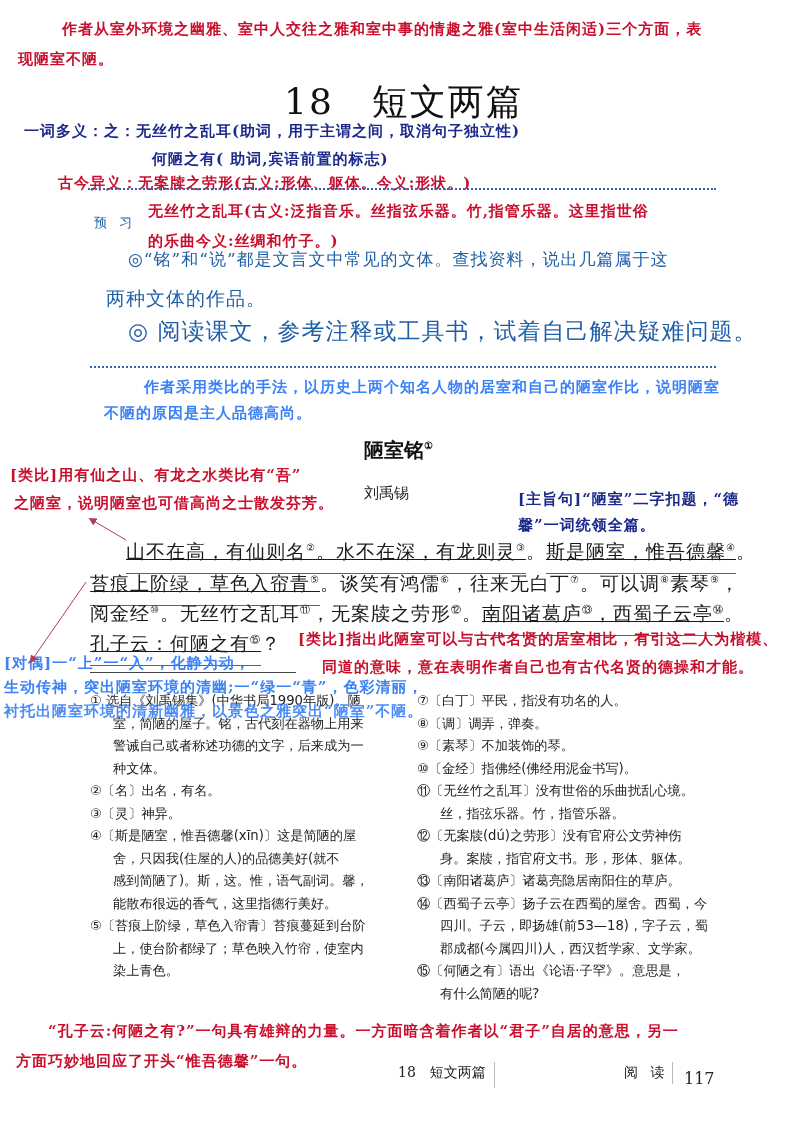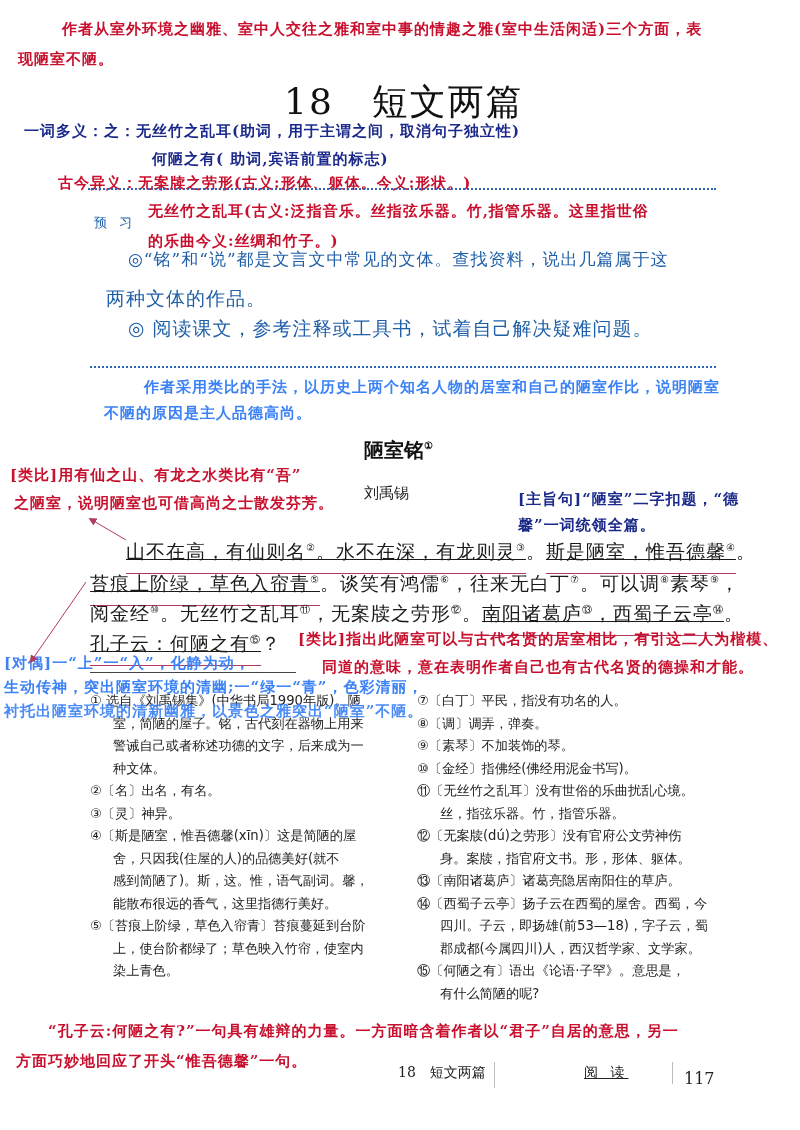--- a/index.html
+++ b/index.html
@@ -40,21 +40,21 @@
 <div class="abs anno navy" style="left:24px; top:116px; font-weight:bold;">一词多义：之：无丝竹之乱耳(助词，用于主谓之间，取消句子独立性)</div>
 <div class="abs anno navy" style="left:152px; top:144px; font-weight:bold;">何陋之有( 助词,宾语前置的标志)</div>
 <div class="abs anno red-bold" style="left:58px; top:168px;">古今异义：无案牍之劳形(古义:形体、躯体。今义:形状。)</div>
 <div class="dotted" style="left:88px; top:188px; width:628px;"></div>
 <div class="abs anno red-bold" style="left:148px; top:196px;">无丝竹之乱耳(古义:泛指音乐。丝指弦乐器。竹,指管乐器。这里指世俗</div>
 <div class="abs anno red-bold" style="left:148px; top:226px;">的乐曲今义:丝绸和竹子。)</div>
 
 <div class="abs blue" style="left:94px; top:214px; font-size:13px; letter-spacing:4px;">预 习</div>
 <div class="abs blue" style="left:128px; top:248px; font-size:17px; letter-spacing:1px;">◎“铭”和“说”都是文言文中常见的文体。查找资料，说出几篇属于这</div>
 <div class="abs blue" style="left:106px; top:286px; font-size:19px; letter-spacing:1px;">两种文体的作品。</div>
-<div class="abs blue" style="left:128px; top:316px; font-size:19px; letter-spacing:1px;">◎ 阅读课文，参考注释或工具书，试着自己解决疑难问题。</div>
+<div class="abs blue" style="left:128px; top:316px; font-size:23px; letter-spacing:1px;">◎ 阅读课文，参考注释或工具书，试着自己解决疑难问题。</div>
 <div class="dotted" style="left:90px; top:366px; width:626px;"></div>
 
 <div class="abs anno orange" style="left:144px; top:372px; font-weight:bold;">作者采用类比的手法，以历史上两个知名人物的居室和自己的陋室作比，说明陋室</div>
 <div class="abs anno orange" style="left:104px; top:398px; font-weight:bold;">不陋的原因是主人品德高尚。</div>
 
 <div class="abs" style="left:364px; top:437px; font-size:20px; font-weight:bold; color:#111;">
   <span>陋室铭</span><sup>①</sup>
 </div>
 <div class="abs" style="left:364px; top:484px; font-size:15px; color:#222;">刘禹锡</div>
 
@@ -113,15 +113,15 @@
   <div><span>⑬</span><span>〔南阳诸葛庐〕诸葛亮隐居南阳住的草庐。</span></div>
   <div><span>⑭</span><span>〔西蜀子云亭〕扬子云在西蜀的屋舍。西蜀，今</span><span class="indent">四川。子云，即扬雄(前53—18)，字子云，蜀</span><span class="indent">郡成都(今属四川)人，西汉哲学家、文学家。</span></div>
   <div><span>⑮</span><span>〔何陋之有〕语出《论语·子罕》。意思是，</span><span class="indent">有什么简陋的呢?</span></div>
 </div>
 
 <div class="abs anno red-bold" style="left:48px; top:1016px;">“孔子云:何陋之有?”一句具有雄辩的力量。一方面暗含着作者以“君子”自居的意思，另一</div>
 <div class="abs anno red-bold" style="left:16px; top:1046px;">方面巧妙地回应了开头“惟吾德馨”一句。</div>
 
 <div class="abs footer" style="left:398px; top:1064px;">18　短文两篇</div>
 <div class="vline" style="left:494px; top:1062px; height:26px;"></div>
-<div class="abs footer" style="left:584px; top:1064px; letter-spacing:4px;text-decoration:underline;">阅 读</div>
+<div class="abs footer" style="left:624px; top:1064px; letter-spacing:4px;">阅 读</div>
 <div class="vline" style="left:672px; top:1062px; height:22px;"></div>
 <div class="abs footer" style="left:684px; top:1062px; font-size:16px;margin-top:7px;">117</div>
 
 </body></html>

